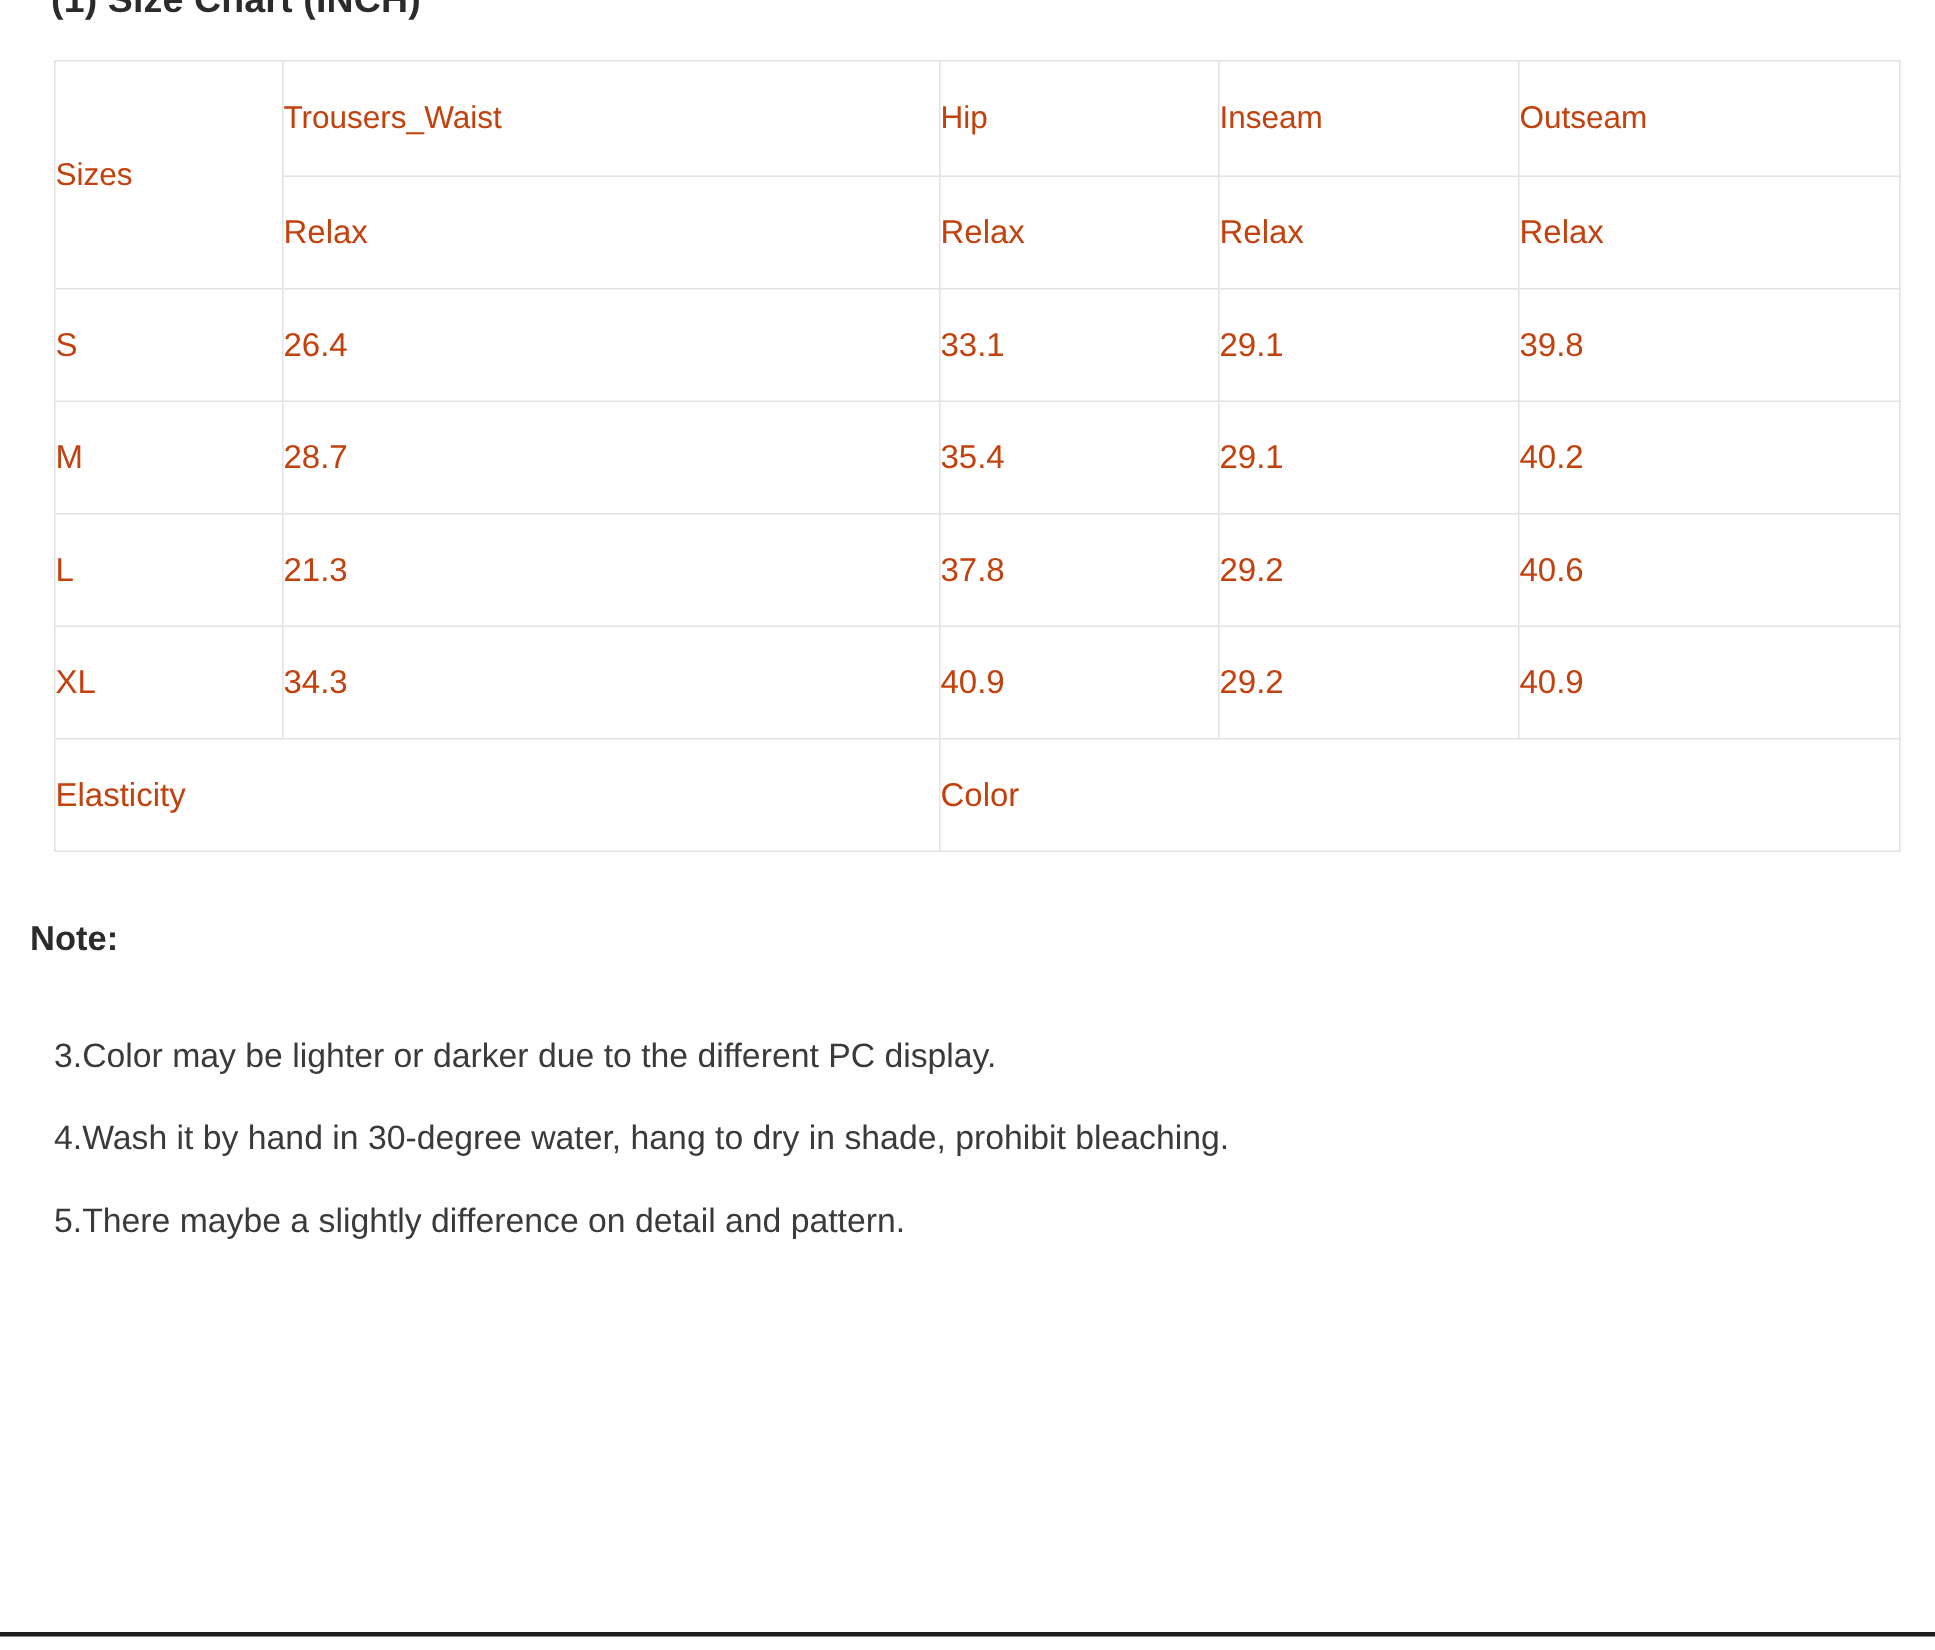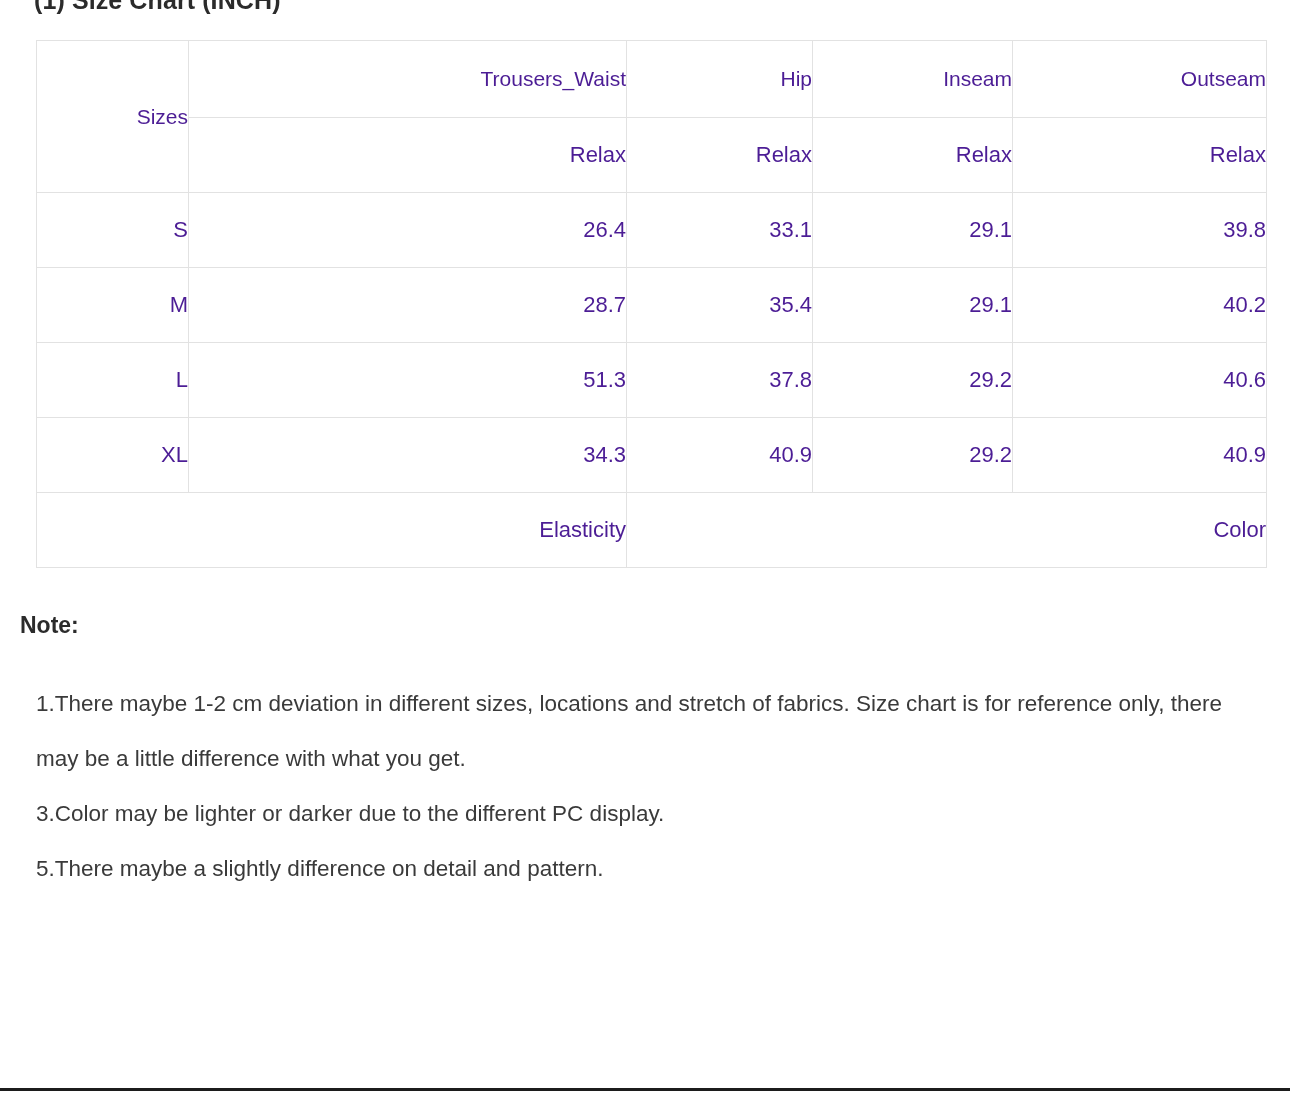--- a/index.html
+++ b/index.html
@@ -41,24 +41,24 @@
     top: 40px;
     left: 36px;
     width: 1230px;
     border-collapse: collapse;
     table-layout: fixed;
     background: #fff;
   }
   table.size-table td,
   table.size-table th {
     border: 1px solid #e2e2e2;
-    text-align: right;
+    text-align: left;
     vertical-align: middle;
     font-weight: normal;
-    color: #4c1d95;
+    color: #c2410c;
     padding: 0;
   }
   .hdr-row td, .hdr-row th {
     height: 76px;
     font-size: 21px;
     font-weight: bold;
   }
   .sub-row td {
     height: 74px;
     font-size: 22px;
@@ -153,21 +153,21 @@
       </tr>
       <tr class="body-row">
         <td>M</td>
         <td>28.7</td>
         <td>35.4</td>
         <td>29.1</td>
         <td>40.2</td>
       </tr>
       <tr class="body-row">
         <td>L</td>
-        <td>51.3</td>
+        <td>21.3</td>
         <td>37.8</td>
         <td>29.2</td>
         <td>40.6</td>
       </tr>
       <tr class="body-row">
         <td>XL</td>
         <td>34.3</td>
         <td>40.9</td>
         <td>29.2</td>
         <td>40.9</td>
@@ -176,19 +176,19 @@
       <tr class="elast-row">
         <td colspan="2">Elasticity</td>
         <td colspan="3">Color</td>
       </tr>
     </tbody>
   </table>
 
   <div class="note-head">Note:</div>
 
   <div class="note-body">
-    <p>1.There maybe 1-2 cm deviation in different sizes, locations and stretch of fabrics. Size chart is for reference only, there may be a little difference with what you get.</p>
     <p>3.Color may be lighter or darker due to the different PC display.</p>
+    <p>4.Wash it by hand in 30-degree water, hang to dry in shade, prohibit bleaching.</p>
     <p>5.There maybe a slightly difference on detail and pattern.</p>
   </div>
 
   <div class="bottom-rule"></div>
 </div>
 
 </body></html>

